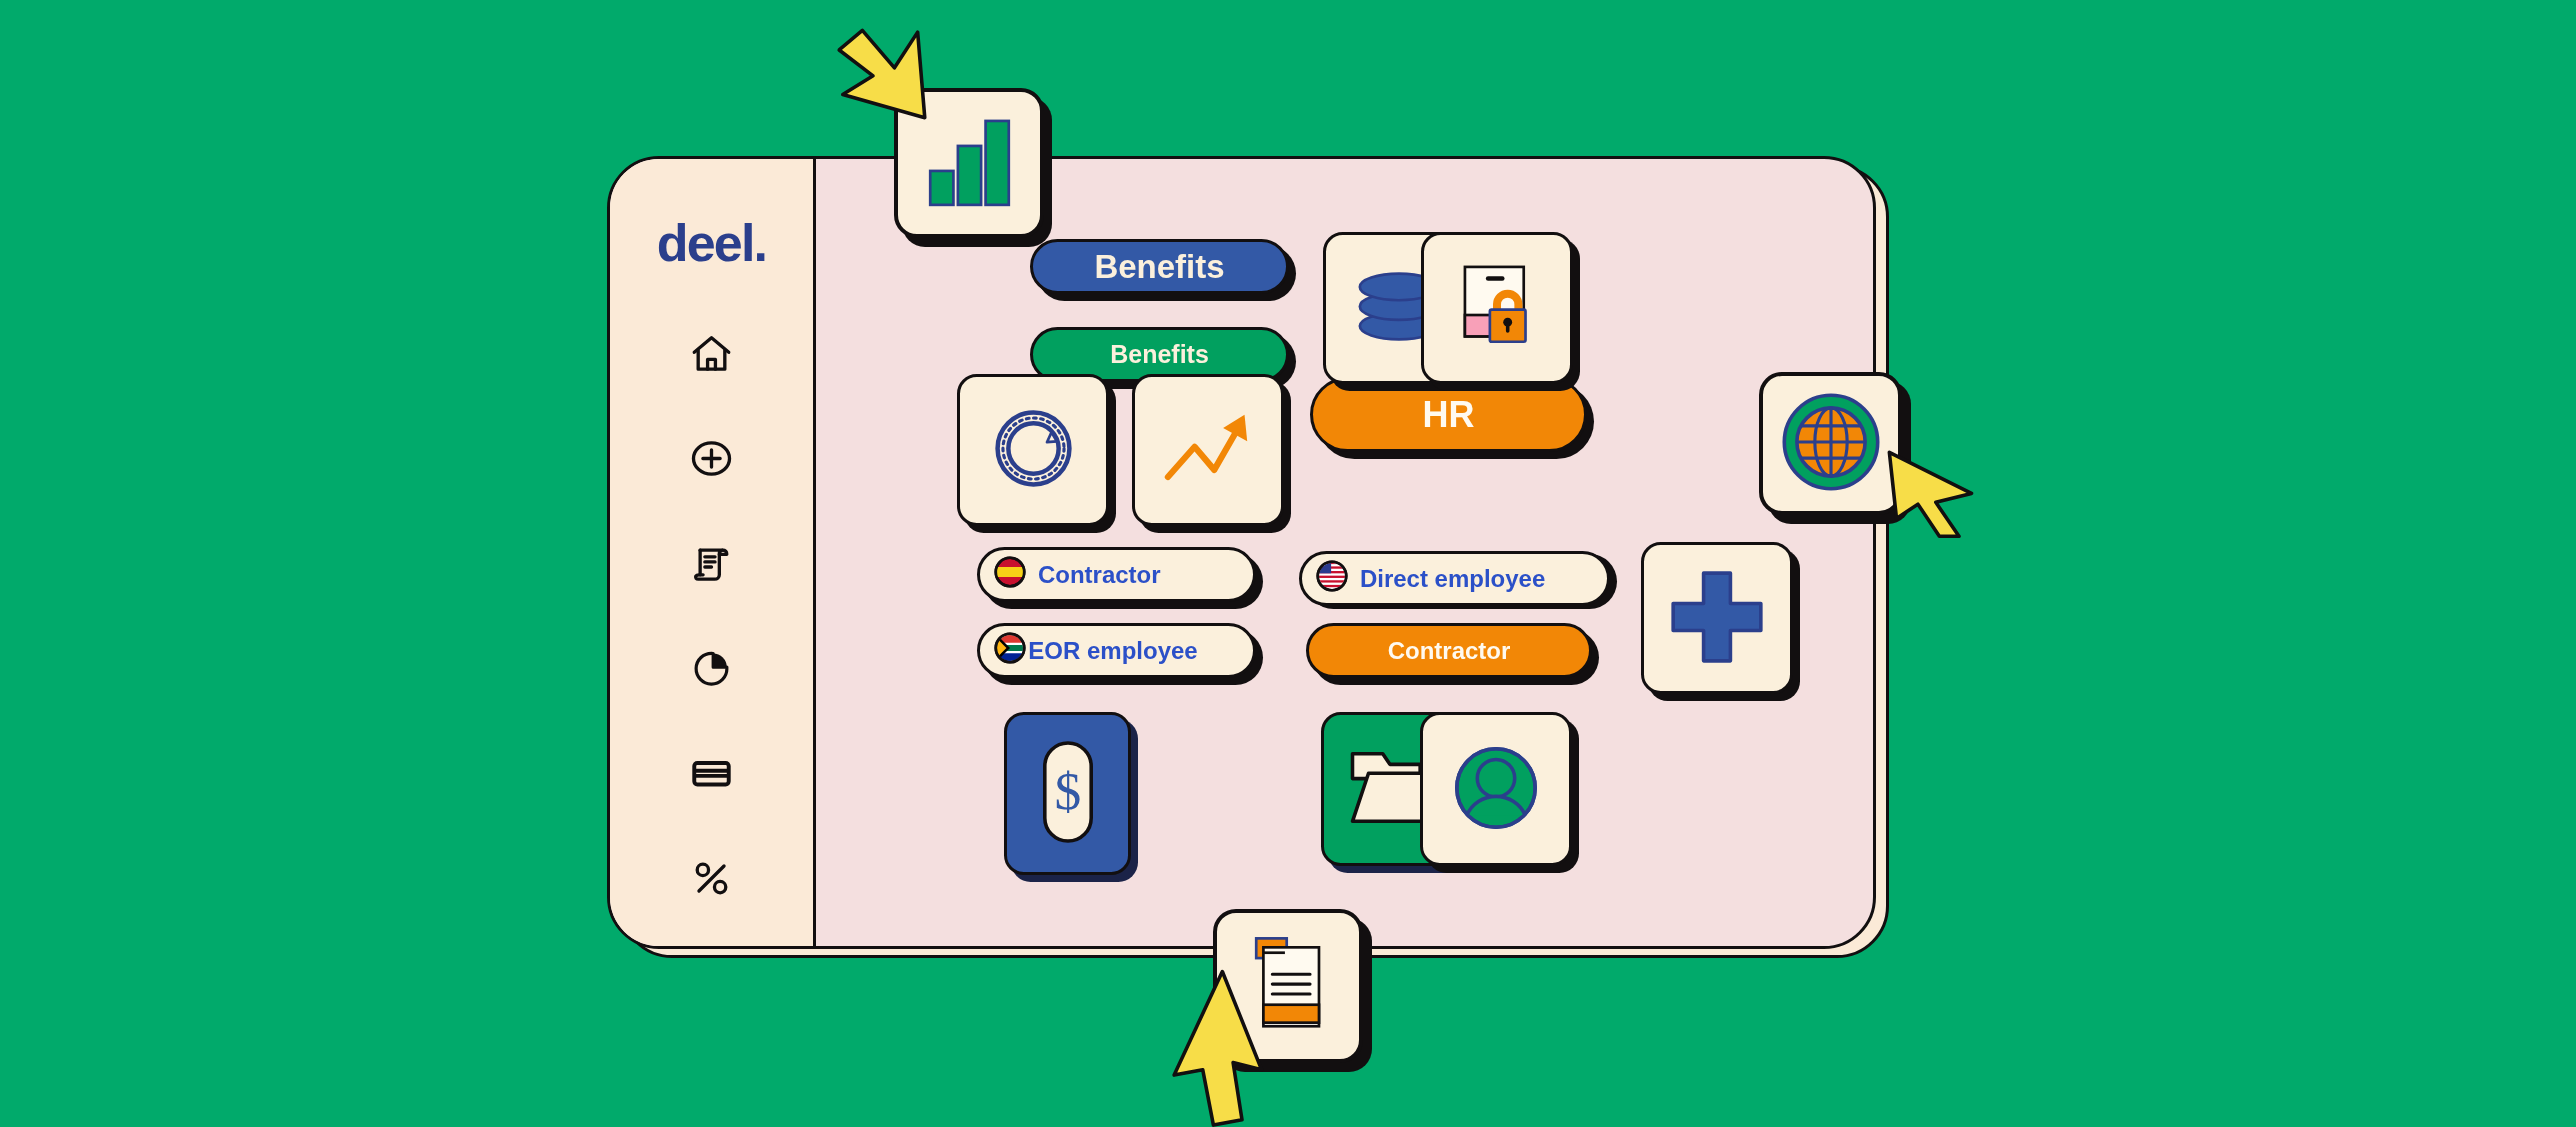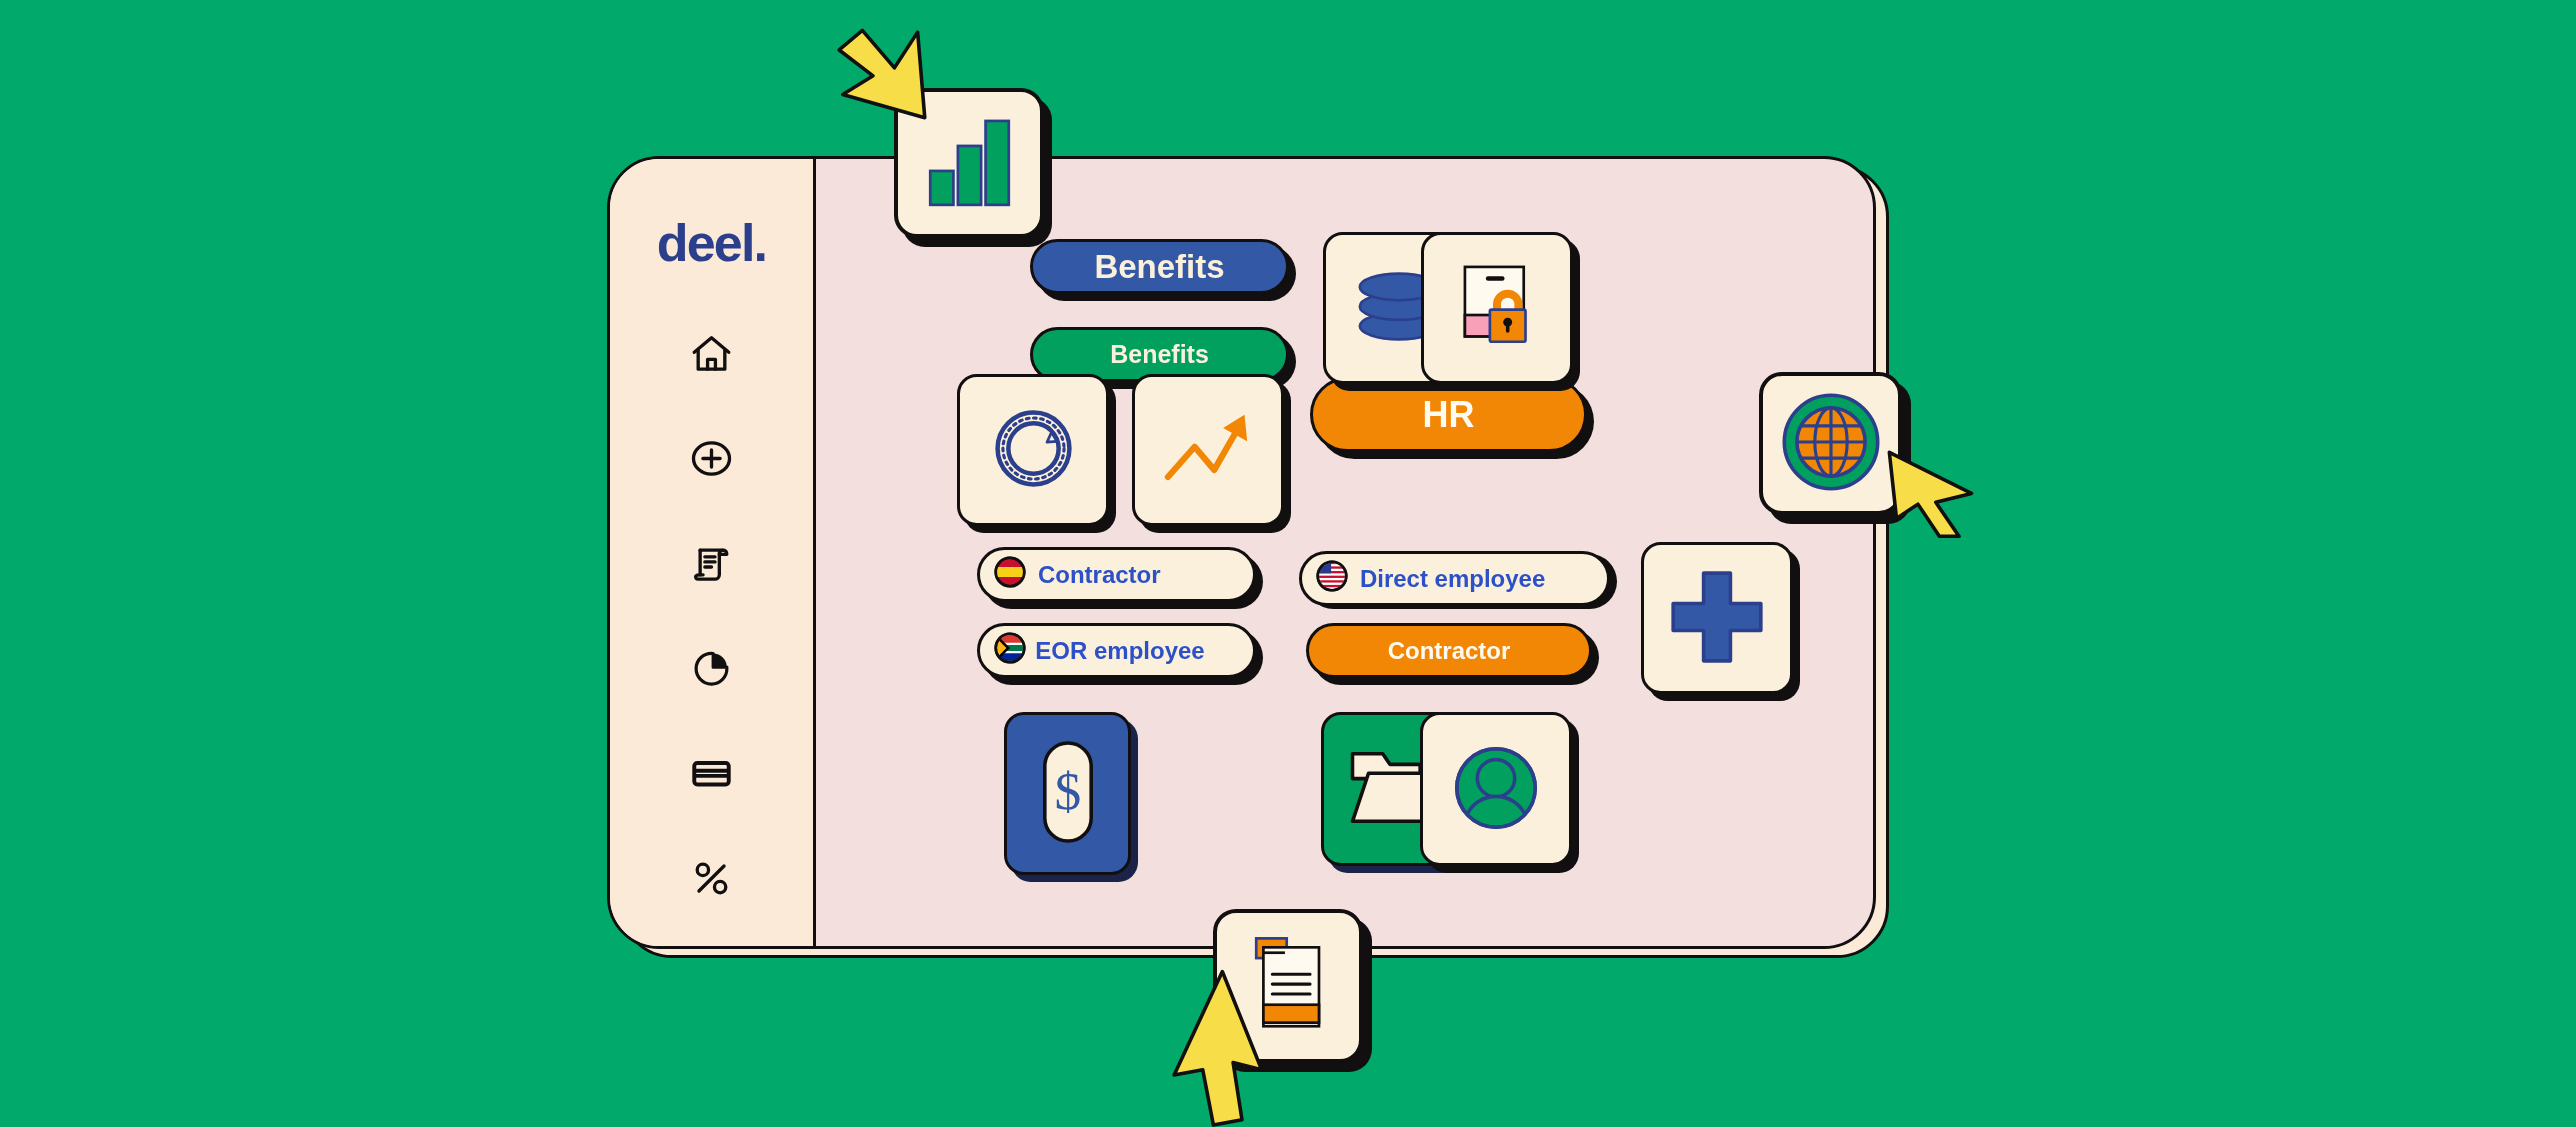--- a/index.html
+++ b/index.html
@@ -295,21 +295,21 @@
                   <circle cx="18" cy="18" r="14.6"></circle>
                 </clipPath>
               </defs>
             <circle cx="18" cy="18" r="16" fill="none" stroke="#120f10" stroke-width="3"></circle>
           </svg>
         </span>
         <span class="lbl">Direct employee</span>
       </div>
 
       <div class="pill-shadow" style="left:168px;top:471px;width:279px;height:55px;"></div>
-      <div class="pill" style="left:161px;top:464px;width:279px;height:55px;background:#fbf0dc;color:#2b50c8;font-size:24px;padding-left:14.3px;gap:9px;">
+      <div class="pill" style="left:161px;top:464px;width:279px;height:55px;background:#fbf0dc;color:#2b50c8;font-size:24px;padding-left:14.3px;gap:2px;">
         <span>
           <svg width="32" height="32" viewBox="0 0 36 36">
             <circle cx="18" cy="18" r="16" fill="#ffffff" stroke="#120f10" stroke-width="3"></circle>
             <g clip-path="url(#zac)">
               <rect x="2" y="2" width="32" height="16" fill="#de3831"></rect>
               <rect x="2" y="18" width="32" height="16" fill="#002395"></rect>
               <path d="M2 12h32v12H2z" fill="#ffffff"></path>
               <path d="M2 14.5h32v7H2z" fill="#007a4d"></path>
               <path d="M2 2 18 18 2 34z" fill="#000000"></path>
               <path d="M2 6 14 18 2 30z" fill="#ffb612"></path>

